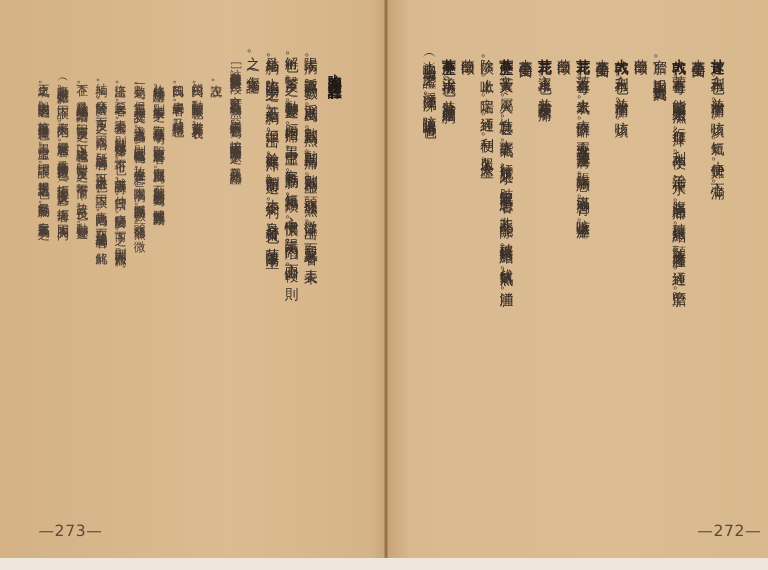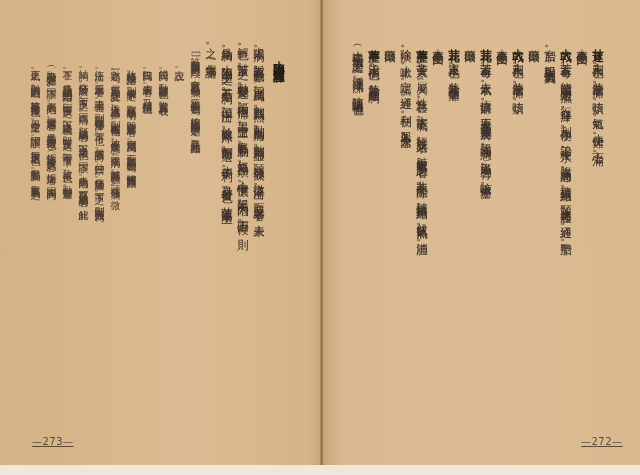--- a/index.html
+++ b/index.html
@@ -6,21 +6,21 @@
   body { width:640px; height:475px; overflow:hidden; background:#efe7dc; position:relative; }
   .spread { position:absolute; left:0; top:0; width:640px; height:465px; background:#d9b98f; }
   .page { position:absolute; top:0; height:465px; background:linear-gradient(90deg,#d7b78c 0%,#dcbd93 50%,#d6b58a 100%); overflow:hidden; }
   .page.left { left:0; width:321px; background:linear-gradient(90deg,#d4b286 0%,#dbbb91 60%,#d6b489 96%,#c9a57a 100%); }
   .page.right { left:323px; width:317px; background:linear-gradient(90deg,#c8a479 0%,#d9b98f 6%,#dcbd93 60%,#d8b88d 100%); }
   .gutter { position:absolute; left:320px; top:0; width:4px; height:465px; background:linear-gradient(90deg,#b89168,#8f6a45,#b89168); }
   .col { position:absolute; writing-mode:vertical-rl; font-family:"DejaVu Serif","Liberation Serif",serif; color:#3a2f28; font-size:11.5px; line-height:14px; letter-spacing:1.6px; white-space:nowrap; }
   .bold { font-weight:bold; color:#2a221d; }
   .small { font-size:10px; letter-spacing:1px; color:#4a3d34; }
   .head { font-weight:bold; color:#221b17; font-size:11.5px; }
-  .pnum { position:absolute; font-family:"DejaVu Sans","Liberation Sans",sans-serif; font-size:10px; color:#5a4a3e; writing-mode:horizontal-tb; letter-spacing:0.5px;text-decoration:underline; }
+  .pnum { position:absolute; font-family:"DejaVu Sans","Liberation Sans",sans-serif; font-size:13px; color:#5a4a3e; writing-mode:horizontal-tb; letter-spacing:0.5px; }
 </style>
 </head>
 <body>
 
 <div class="spread">
 
   <div class="page left">
     <div class="col head" style="left:272px; top:52px;">大陷胸湯之註釋</div>
 
     <div class="col" style="left:252px; top:38px;">太陽病。脈浮而動數。浮則爲風。數則爲熱。動則爲痛。數則爲虛。頭痛發熱。微盜汗出。而反惡寒者。表未</div>

